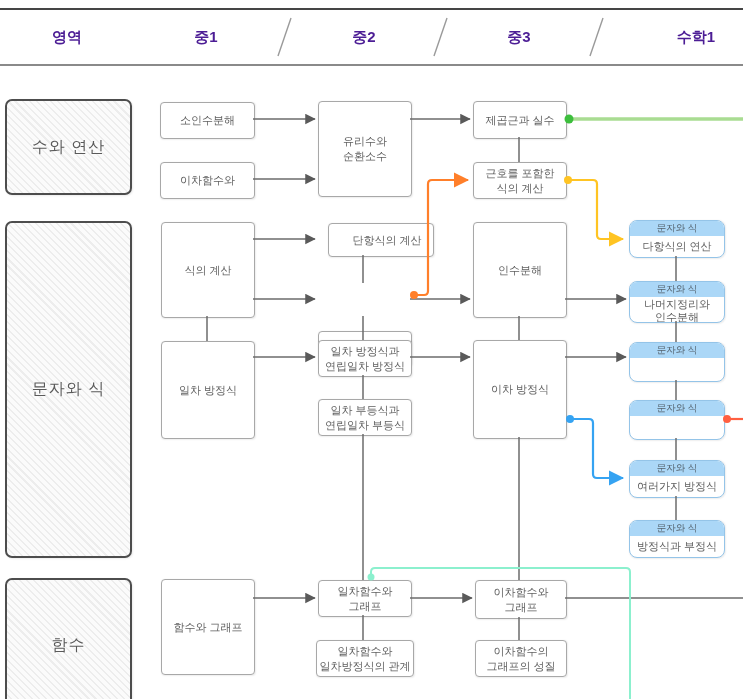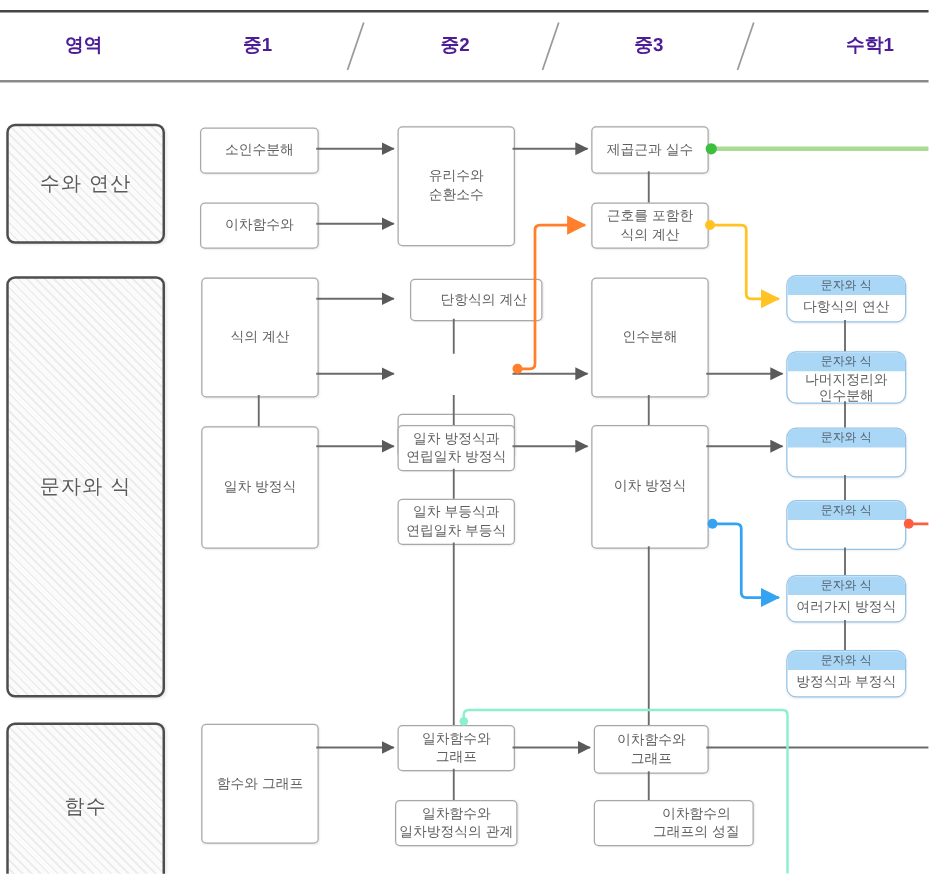--- a/index.html
+++ b/index.html
@@ -136,21 +136,21 @@
 그래프</span>
   </div>
 <div class="node" style="left:316px;top:640px;width:96px;height:35px;">
     <span class="lbl">일차함수와
 일차방정식의 관계</span>
   </div>
 <div class="node" style="left:475px;top:580px;width:90px;height:37px;">
     <span class="lbl">이차함수와
 그래프</span>
   </div>
-<div class="node" style="left:475px;top:640px;width:90px;height:35px;padding-left:36px;">
+<div class="node" style="left:475px;top:640px;width:90px;height:35px;">
     <span class="lbl">이차함수의
 그래프의 성질</span>
   </div>
 
 <div class="bnode" style="top:220px;height:36px;">
   <div class="tag">문자와 식</div>
   <div class="body">다항식의 연산</div>
 </div>
 <div class="bnode" style="top:281px;height:40px;">
   <div class="tag">문자와 식</div>

